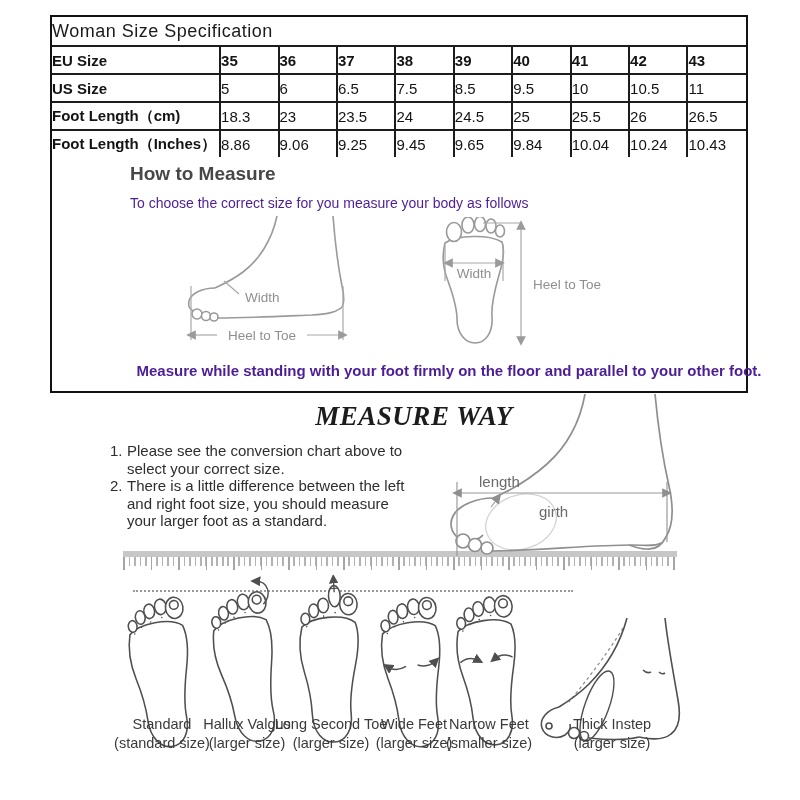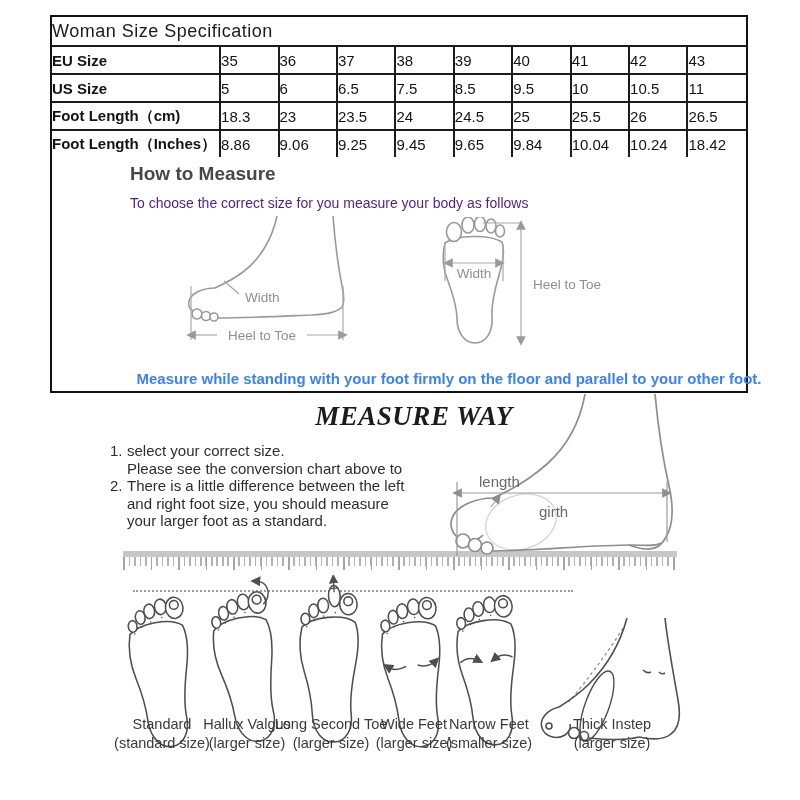--- a/index.html
+++ b/index.html
@@ -12,26 +12,26 @@
   table.size-table{border-collapse:collapse;table-layout:fixed;width:694px;}
   table.size-table td{border:2px solid #1c1c1c;vertical-align:middle;
                       padding:0;font-size:15px;color:#141414;}
   table.size-table tr.title-row td{border-top:none;border-left:none;border-right:none;
                       height:28px;font-size:18px;font-weight:500;letter-spacing:.5px;color:#1b1b1b;}
   table.size-table td.lbl{font-weight:bold;font-size:15px;}
   table.size-table tr.data-row td{height:26px;border-radius:11px;}
   table.size-table td:first-child{border-left:none;}
   table.size-table td:last-child{border-right:none;}
   table.size-table tr:last-child td{border-bottom:none;}
-  td.eu-val{color:#c1272d;font-weight:400;}
+  td.eu-val{color:#c1272d;font-weight:700;}
 
   .htm-heading{position:absolute;left:78px;top:146px;font-size:19px;color:#474747;font-weight:700;}
   .htm-subtitle{position:absolute;left:78px;top:178px;font-size:14px;color:#4c1d95;font-weight:500;}
   .measure-note{position:absolute;left:397px;top:345px;transform:translateX(-50%);
-                white-space:nowrap;font-size:15px;font-weight:600;color:#3b82f6;margin-top:8px;}
+                white-space:nowrap;font-size:15px;font-weight:600;color:#4c1d95;}
 
   svg text{font-family:"Liberation Sans",sans-serif;}
   .diag-label{fill:#8f8f8f;font-size:13.5px;}
   .big-label{fill:#6a6a6a;font-size:15px;}
 
   .side-diagram{position:absolute;left:75px;top:197px;}
   .sole-diagram{position:absolute;left:385px;top:200px;}
 
   
   .mw-title{position:absolute;left:414px;top:401px;transform:translateX(-50%);
@@ -112,21 +112,21 @@
           <tr class="data-row">
             <td class="lbl">Foot Length（Inches）</td>
             <td>8.86</td>
             <td>9.06</td>
             <td>9.25</td>
             <td>9.45</td>
             <td>9.65</td>
             <td>9.84</td>
             <td>10.04</td>
             <td>10.24</td>
-            <td>18.42</td>
+            <td>10.43</td>
           </tr>
         </tbody>
     </table>
 
     <div class="htm-heading">How to Measure</div>
     <div class="htm-subtitle">To choose the correct size for you measure your body as follows</div>
 
     <svg class="side-diagram" width="225" height="140" viewBox="0 0 225 140">
       <defs>
         <marker id="ah-gL" markerWidth="8" markerHeight="8" refX="4" refY="4" orient="auto-start-reverse">
@@ -185,22 +185,22 @@
     </svg>
 
     <div class="measure-note">Measure while standing with your foot firmly on the floor and parallel to your other foot.</div>
   </section>
 
   <div class="mw-title">MEASURE WAY</div>
 
   <div class="mw-steps">
       <div class="step">
         <span class="step-num">1.</span>
+        <div class="step-line">Please see the conversion chart above to</div>
         <div class="step-line">select your correct size.</div>
-        <div class="step-line">Please see the conversion chart above to</div>
       </div>
       <div class="step">
         <span class="step-num">2.</span>
         <div class="step-line">There is a little difference between the left</div>
         <div class="step-line">and right foot size, you should measure</div>
         <div class="step-line">your larger foot as a standard.</div>
       </div>
     </div>
 
   <div class="ruler">

